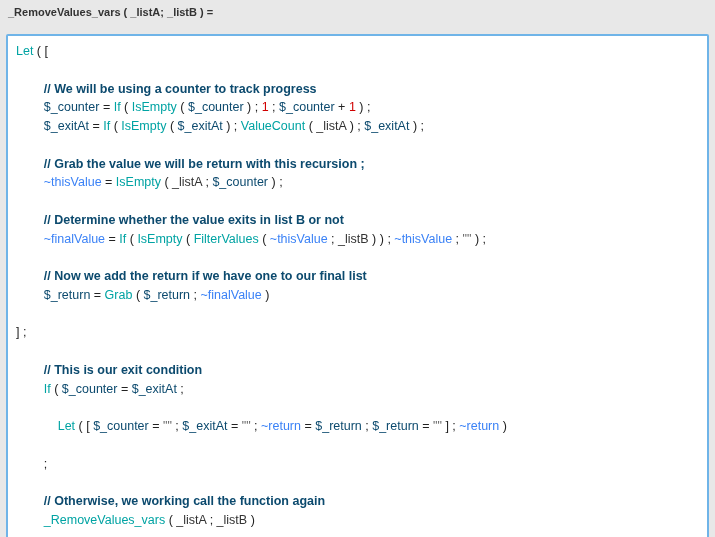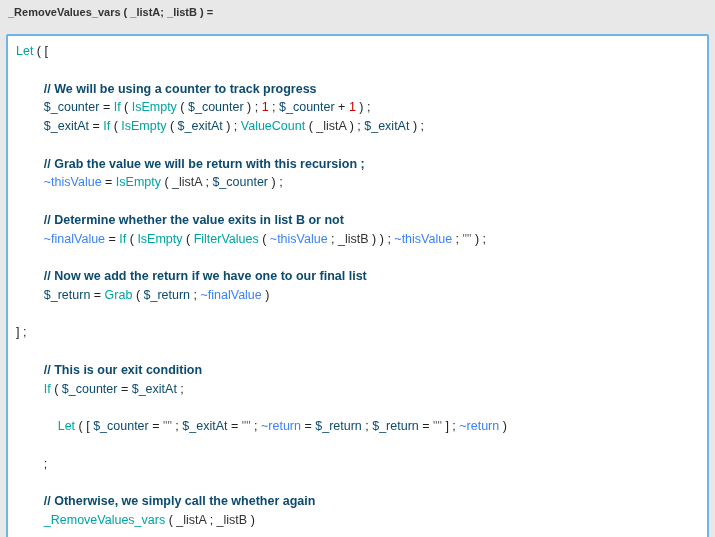--- a/index.html
+++ b/index.html
@@ -65,17 +65,17 @@
 
 <span class="pn">] ;</span>
 
         <span class="cm">// This is our exit condition</span>
         <span class="kw">If</span><span class="pn"> ( </span><span class="var">$_counter</span><span class="pn"> = </span><span class="var">$_exitAt</span><span class="pn"> ;</span>
 
             <span class="kw">Let</span><span class="pn"> ( [ </span><span class="var">$_counter</span><span class="pn"> = </span><span class="str">""</span><span class="pn"> ; </span><span class="var">$_exitAt</span><span class="pn"> = </span><span class="str">""</span><span class="pn"> ; </span><span class="lvar">~return</span><span class="pn"> = </span><span class="var">$_return</span><span class="pn"> ; </span><span class="var">$_return</span><span class="pn"> = </span><span class="str">""</span><span class="pn"> ] ; </span><span class="lvar">~return</span><span class="pn"> )</span>
 
         <span class="pn">;</span>
 
-        <span class="cm">// Otherwise, we simply call the whether again</span>
+        <span class="cm">// Otherwise, we working call the function again</span>
         <span class="ufn">_RemoveValues_vars</span><span class="pn"> ( </span><span class="arg">_listA</span><span class="pn"> ; </span><span class="arg">_listB</span><span class="pn"> )</span>
 
         
 </div>
 
 </body></html>

